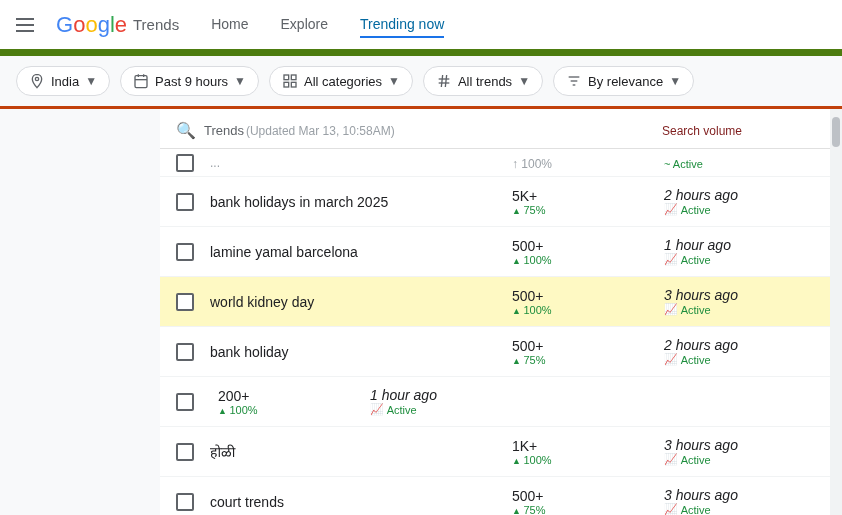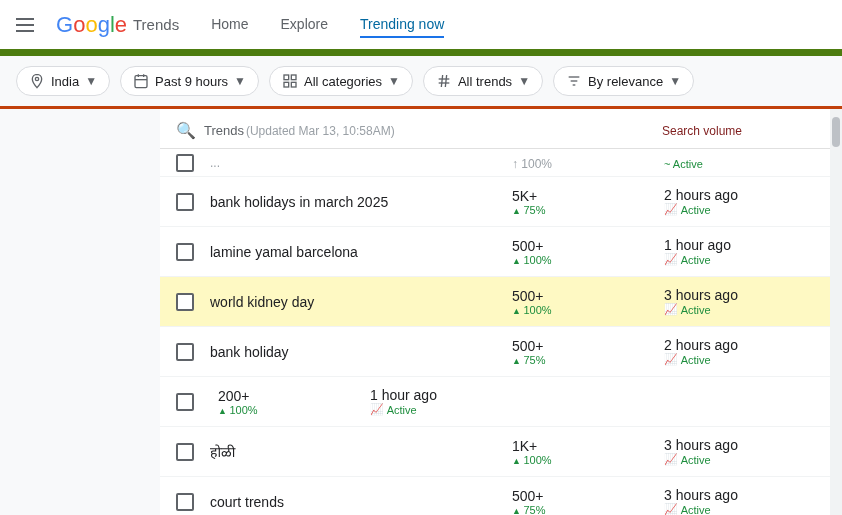--- a/index.html
+++ b/index.html
@@ -121,21 +121,21 @@
       flex-shrink: 0;
       cursor: pointer;
       background: #fff;
     }
     .row-title { flex: 1; font-size: 14px; color: #202124; }
     .row-volume-block { width: 160px; padding-left: 8px; }
     .vol-main { font-size: 14px; color: #202124; }
     .vol-change { font-size: 11px; color: #1e8e3e; }
     .vol-change::before { content: '▲ '; font-size: 9px; }
     .row-started-block { width: 150px; }
-    .started-time { font-size: 14px; color: #202124; }
+    .started-time { font-size: 14px; color: #202124; font-style: italic; }
     .started-active { font-size: 11px; color: #1e8e3e; display: flex; align-items: center; gap: 3px; }
 
     
     .scrollbar-area {
       width: 12px;
       background: #f1f3f4;
     }
 
     
     .trend-row-partial {

